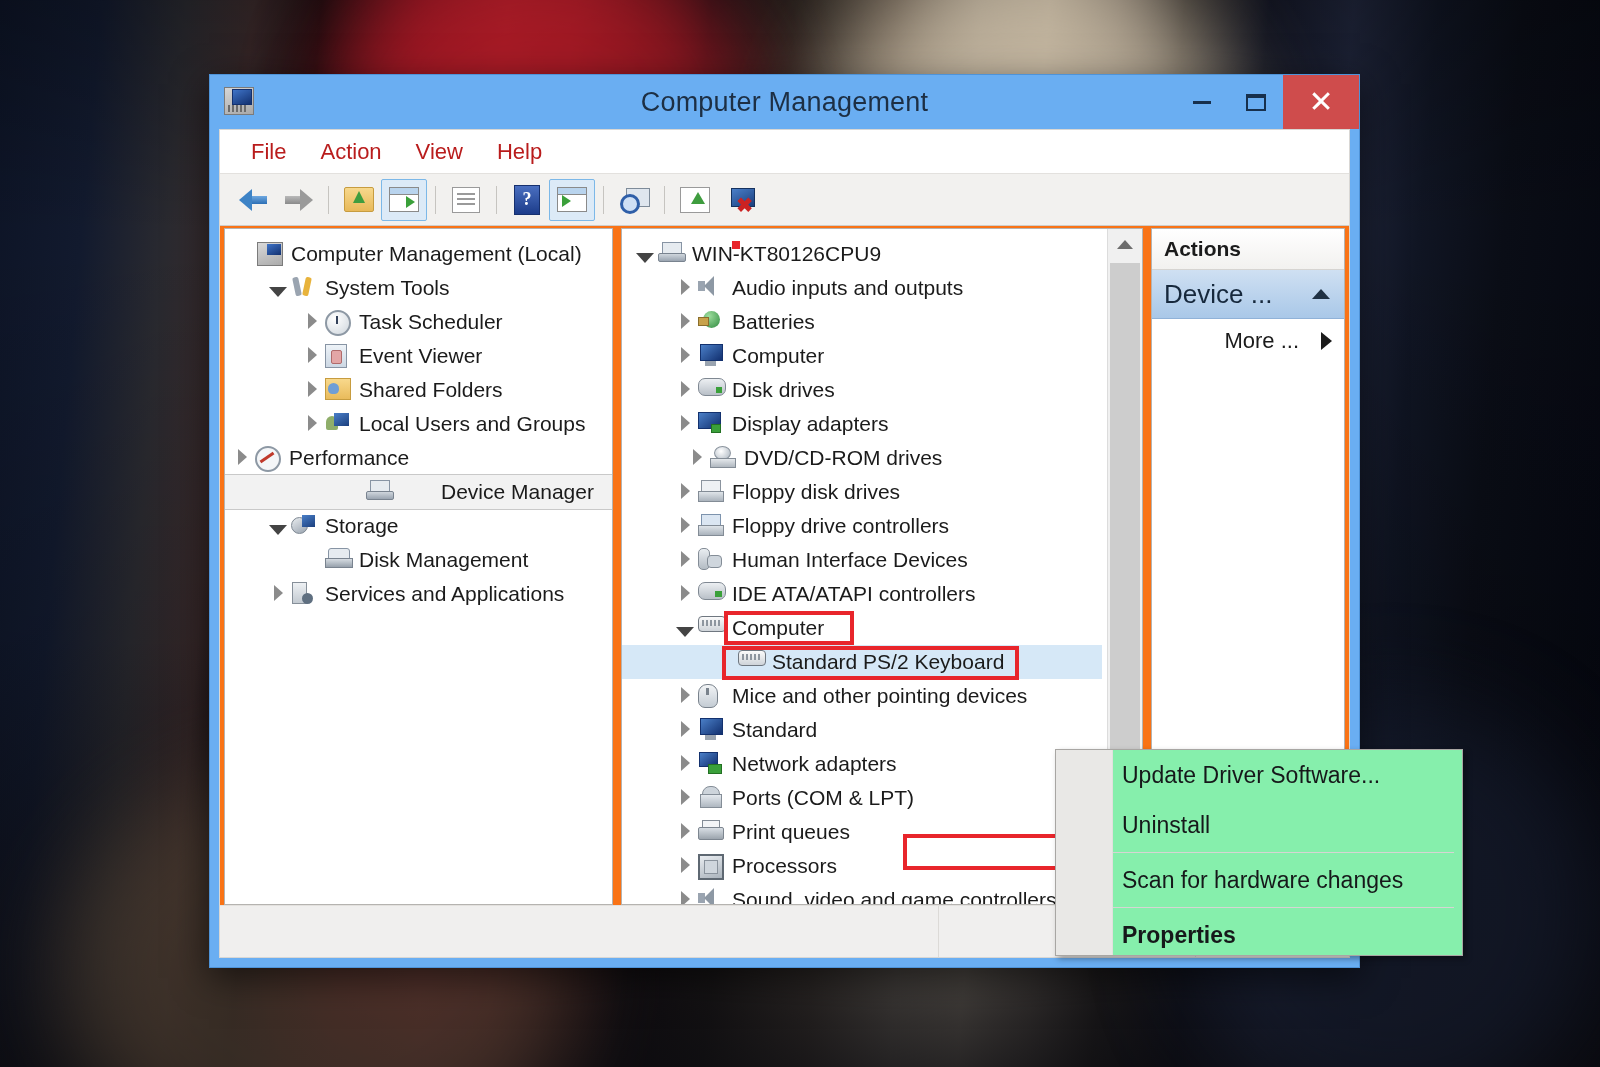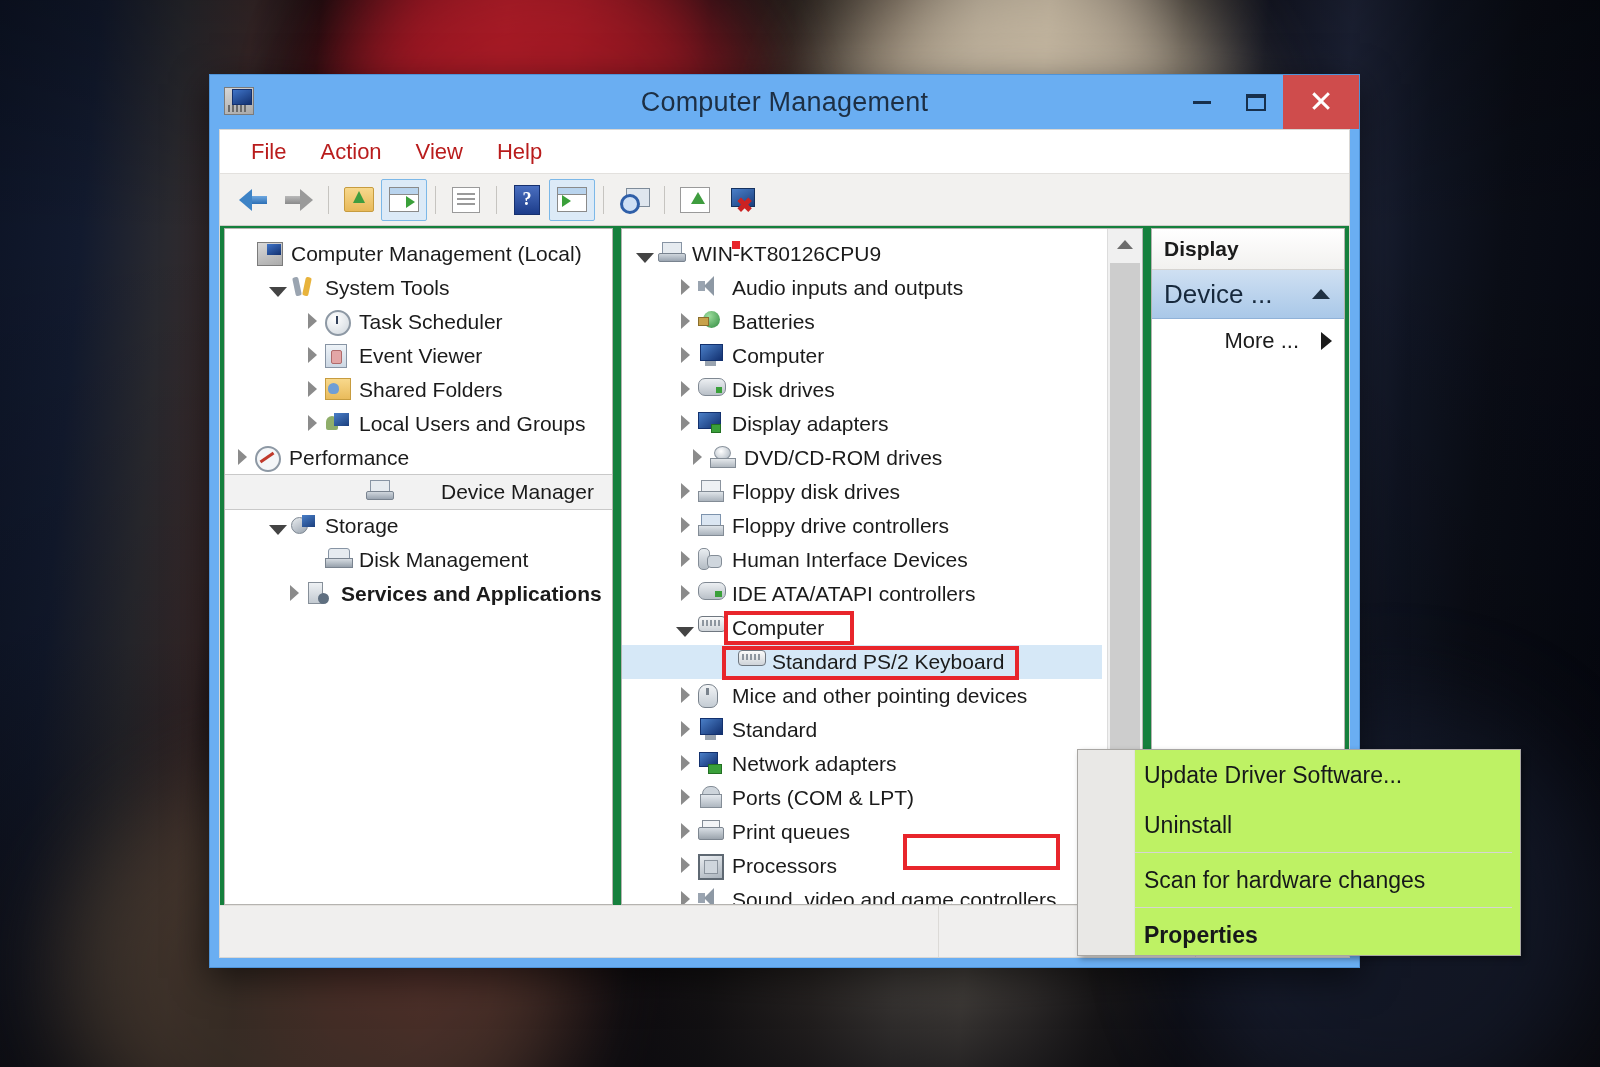--- a/index.html
+++ b/index.html
@@ -179,21 +179,21 @@
     border-left:7px solid transparent;border-right:7px solid transparent;border-bottom:12px solid #3f9d3f;}
   .ico-del {
     width:28px;height:24px;position:relative;
   }
   .ico-del .bd{position:absolute;left:6px;top:0;width:22px;height:17px;background:linear-gradient(150deg,#4a7fc8,#1b3f7e);border:1px solid #15325f;}
   .ico-del .x{position:absolute;right:0;bottom:0;font-size:20px;color:#c22;font-weight:bold;line-height:14px;}
 
   
   #content {
     flex: 1 1 auto; display:flex; min-height:0;
-    background:#15803d;
+    background:#f97316;
     padding: 2px 4px 0 4px;
     box-sizing:border-box;
   }
 
   .pane {
     background:#ffffff;
     border:1px solid #b5b3b0;
     box-sizing:border-box;
     overflow:hidden;
     position:relative;
@@ -323,22 +323,22 @@
   #act-more {
     height:44px; display:flex; align-items:center; justify-content:flex-end;
     padding:0 12px 0 12px; gap:22px;
     font-size:22px; color:#1b1b1b; background:#fff;
   }
   #act-more .caret-right{width:0;height:0;border-top:9px solid transparent;border-bottom:9px solid transparent;border-left:11px solid #1b1b1b;}
 
   
   #ctxmenu {
     position:absolute;
-    left:867px; top:674px; width:444px; height:207px;
-    background:#bef264;
+    left:845px; top:674px; width:408px; height:207px;
+    background:#86efac;
     border:1px solid #a8a6a3;
     box-shadow:3px 3px 6px rgba(0,0,0,.35);
     box-sizing:border-box;
     z-index: 40;
   }
   #ctxmenu .gutter {
     position:absolute; left:0; top:0; bottom:0; width:56px;
     background:#e9e8e6; border-right:1px solid #e1e0de;
   }
   .cmi {
@@ -519,21 +519,21 @@
               </span>
               <span class="tlabel">Storage</span>
             </div>
             <div class="trow" style="padding-left: 74px;">
               <span class="tw"></span>
               <span class="tico">
                 <span class="i-diskmgmt" style="display: block;"></span>
               </span>
               <span class="tlabel">Disk Management</span>
             </div>
-            <div class="trow" style="padding-left: 56px; font-weight: bold;">
+            <div class="trow" style="padding-left: 40px;">
               <span class="tw"><i class="twist-c"></i></span>
               <span class="tico">
                 <span class="i-services" style="display: block;"></span>
               </span>
               <span class="tlabel">Services and Applications</span>
             </div>
           </div>
       </div>
 
       <div class="pane" id="mid-pane">
@@ -683,21 +683,21 @@
         <div class="redbox" style="left:110px;top:12px;width:0;height:0;"></div>
 
         <div id="mid-scroll">
           <div class="sb-btn sb-up"></div>
           <div id="sb-thumb"></div>
           <div class="sb-btn sb-dn" style="position:absolute;left:0;right:0;bottom:0;"></div>
         </div>
       </div>
 
       <div class="pane" id="right-pane">
-        <div id="act-header">Display</div>
+        <div id="act-header">Actions</div>
         <div id="act-group">
           <span>Device ...</span>
           <span class="caret-up"></span>
         </div>
         <div id="act-more">
           <span>More ...</span>
           <span class="caret-right"></span>
         </div>
       </div>
     </div>

